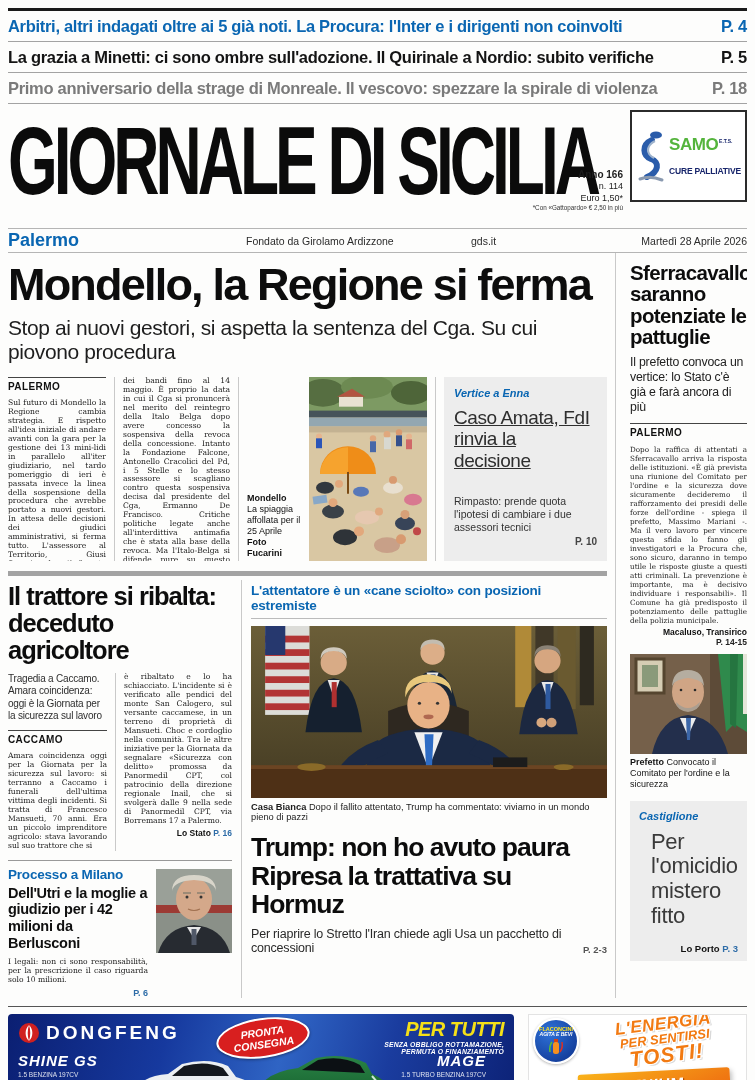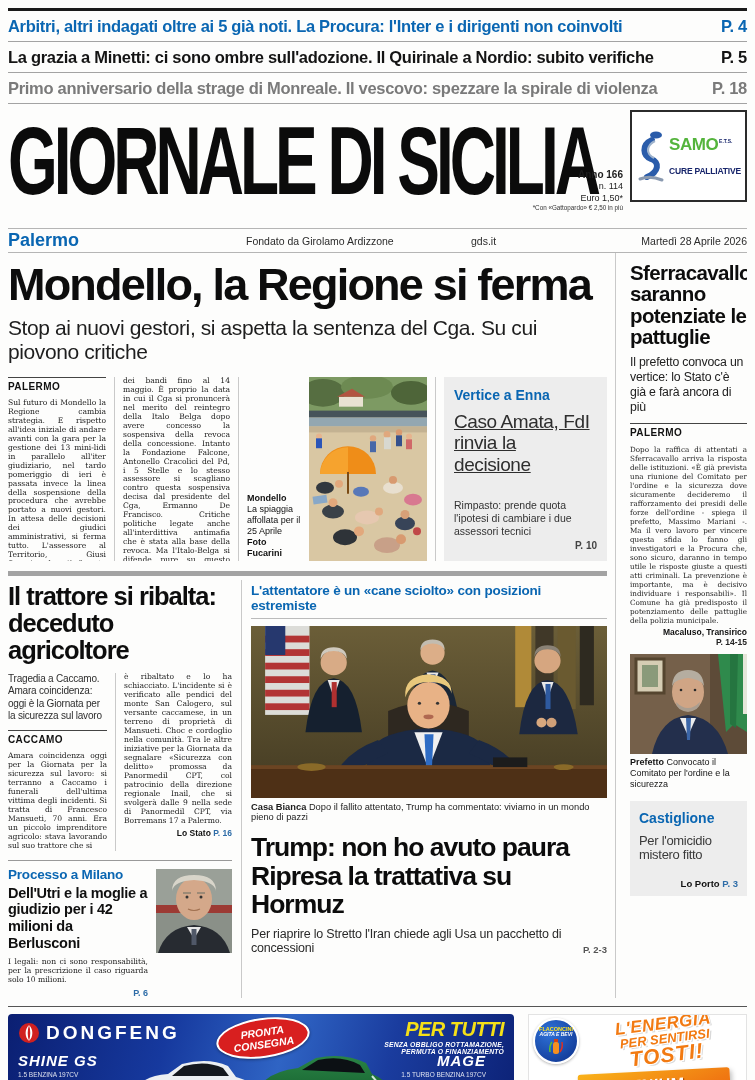--- a/index.html
+++ b/index.html
@@ -53,21 +53,21 @@
   .lead-row{display:flex;height:184px;}
   .lcol1{width:107px;padding-right:8px;border-right:1px solid #c9c9c9;overflow:hidden;}
   .lcol2{width:124px;padding:0 8px;border-right:1px solid #c9c9c9;overflow:hidden;}
   .capcol{width:70px;padding:0 6px 2px 8px;display:flex;flex-direction:column;justify-content:flex-end;}
   .cap{font-size:9px;line-height:1.22;color:#111;margin:0;}
   .cap-t,.cap-credit{font-weight:bold;display:block;}
   .beach{width:118px;margin:0;}
   .beach svg{display:block;width:118px;height:184px;}
   .enna{flex:1;margin-left:8px;border-left:1px solid #c9c9c9;padding-left:8px;}
   .enna-in{background:var(--box-gray);height:100%;padding:10px 10px 8px;}
-  .box-kick{color:var(--accent-blue);font-weight:bold;font-size:14px;margin-bottom:8px;}
+  .box-kick{color:var(--accent-blue);font-weight:bold;font-size:11px;margin-bottom:8px;font-style:italic;}
   .box-title{font-size:19px;line-height:1.13;color:#2e2e2e;letter-spacing:-0.4px;margin-bottom:24px;text-decoration:underline;}
   .box-text{font-size:10.5px;line-height:1.22;color:#333;}
   .box-page{text-align:right;font-size:10px;font-weight:bold;color:#444;margin-top:2px;}
 
   .kick{border-top:1.5px solid #444;padding-top:3px;font-size:10px;font-weight:bold;
         letter-spacing:0.4px;margin:0 0 7px;color:#111;}
   .bserif{font-family:"DejaVu Serif","Liberation Serif",serif;font-size:7.6px;line-height:1.18;
           text-align:justify;color:#1a1a1a;margin:0;hyphens:auto;}
   .byl{text-align:right;font-size:8.5px;margin:2px 0 0;color:#111;font-weight:bold;}
   .pg{color:#2f6da8;font-weight:bold;}
@@ -101,21 +101,21 @@
   .tp-page{font-size:9.5px;font-weight:bold;color:#555;white-space:nowrap;margin-left:8px;}
 
   
   .sf-hl{font-size:20.5px;line-height:1.04;letter-spacing:-0.6px;margin:9px 0 8px;color:#0d0d0d;font-weight:bold;}
   .sf-deck{font-size:12.3px;line-height:1.2;color:#222;margin:0 0 9px;letter-spacing:-0.2px;}
   .sf-body{font-size:7.2px;line-height:1.25;}
   .sf-photo{margin:7px 0 3px;}
   .sf-photo svg{display:block;width:117px;height:100px;}
   .sf-cap{font-size:9px;line-height:1.2;color:#141414;margin-bottom:11px;display:block;}
   .cast-box{background:var(--box-gray);padding:9px 9px 7px;}
-  .cast-title{font-size:13px;line-height:1.12;color:#3a3a3a;letter-spacing:-0.3px;margin:2px 0 15px;}
+  .cast-title{font-size:22px;line-height:1.12;color:#3a3a3a;letter-spacing:-0.3px;margin:2px 12px 15px;}
   .cast-byl{text-align:right;font-size:9.5px;font-weight:bold;}
 
   .rule-full{border-top:1.5px solid #555;margin:8px 8px 0;}
 
   
   .ads{display:flex;gap:14px;margin:7px 8px 0;align-items:flex-start;}
   .ad-dong{width:506px;height:152px;position:relative;border-radius:4px;color:#fff;overflow:hidden;
            background:linear-gradient(105deg,#0b1f72 0%,#16399e 30%,#2f64c4 52%,#1a3c9e 72%,#0b1f72 100%);}
   .dg-brand{position:absolute;left:10px;top:8px;display:flex;align-items:center;gap:6px;}
   .dg-name{font-size:19px;font-weight:bold;letter-spacing:3px;}
@@ -204,21 +204,21 @@
     <span class="dl-founded">Fondato da Girolamo Ardizzone</span>
     <span class="dl-site">gds.it</span>
     <span class="dl-date">Martedì 28 Aprile 2026</span>
   </div>
 
   <main class="main">
     <div class="main-left">
 
       <article class="lead">
         <h2 class="lead-hl">Mondello, la Regione si ferma</h2>
-        <p class="lead-deck">Stop ai nuovi gestori, si aspetta la sentenza del Cga. Su cui piovono critiche</p>
+        <p class="lead-deck">Stop ai nuovi gestori, si aspetta la sentenza del Cga. Su cui piovono procedura</p>
         <div class="lead-row">
           <div class="lcol1">
             <div class="kick">PALERMO</div>
             <p class="bserif">Sul futuro di Mondello la Regione cambia strategia. E rispetto all'idea iniziale di andare avanti con la gara per la gestione dei 13 mini-lidi in parallelo all'iter giudiziario, nel tardo pomeriggio di ieri è passata invece la linea della sospensione della procedura che avrebbe portato a nuovi gestori. In attesa delle decisioni dei giudici amministrativi, si ferma tutto. L'assessore al Territorio, Giusi Savarino, ha già firmato la sospensione</p>
           </div>
           <div class="lcol2">
             <p class="bserif">dei bandi fino al 14 maggio. È proprio la data in cui il Cga si pronuncerà nel merito del reintegro della Italo Belga dopo avere concesso la sospensiva della revoca della concessione. Intanto la Fondazione Falcone, Antonello Cracolici del Pd, i 5 Stelle e lo stesso assessore si scagliano contro questa sospensiva decisa dal presidente del Cga, Ermanno De Francisco. Critiche politiche legate anche all'interdittiva antimafia che è stata alla base della revoca. Ma l'Italo-Belga si difende pure su questo punto.</p>
 
           </div>
           <div class="capcol">

